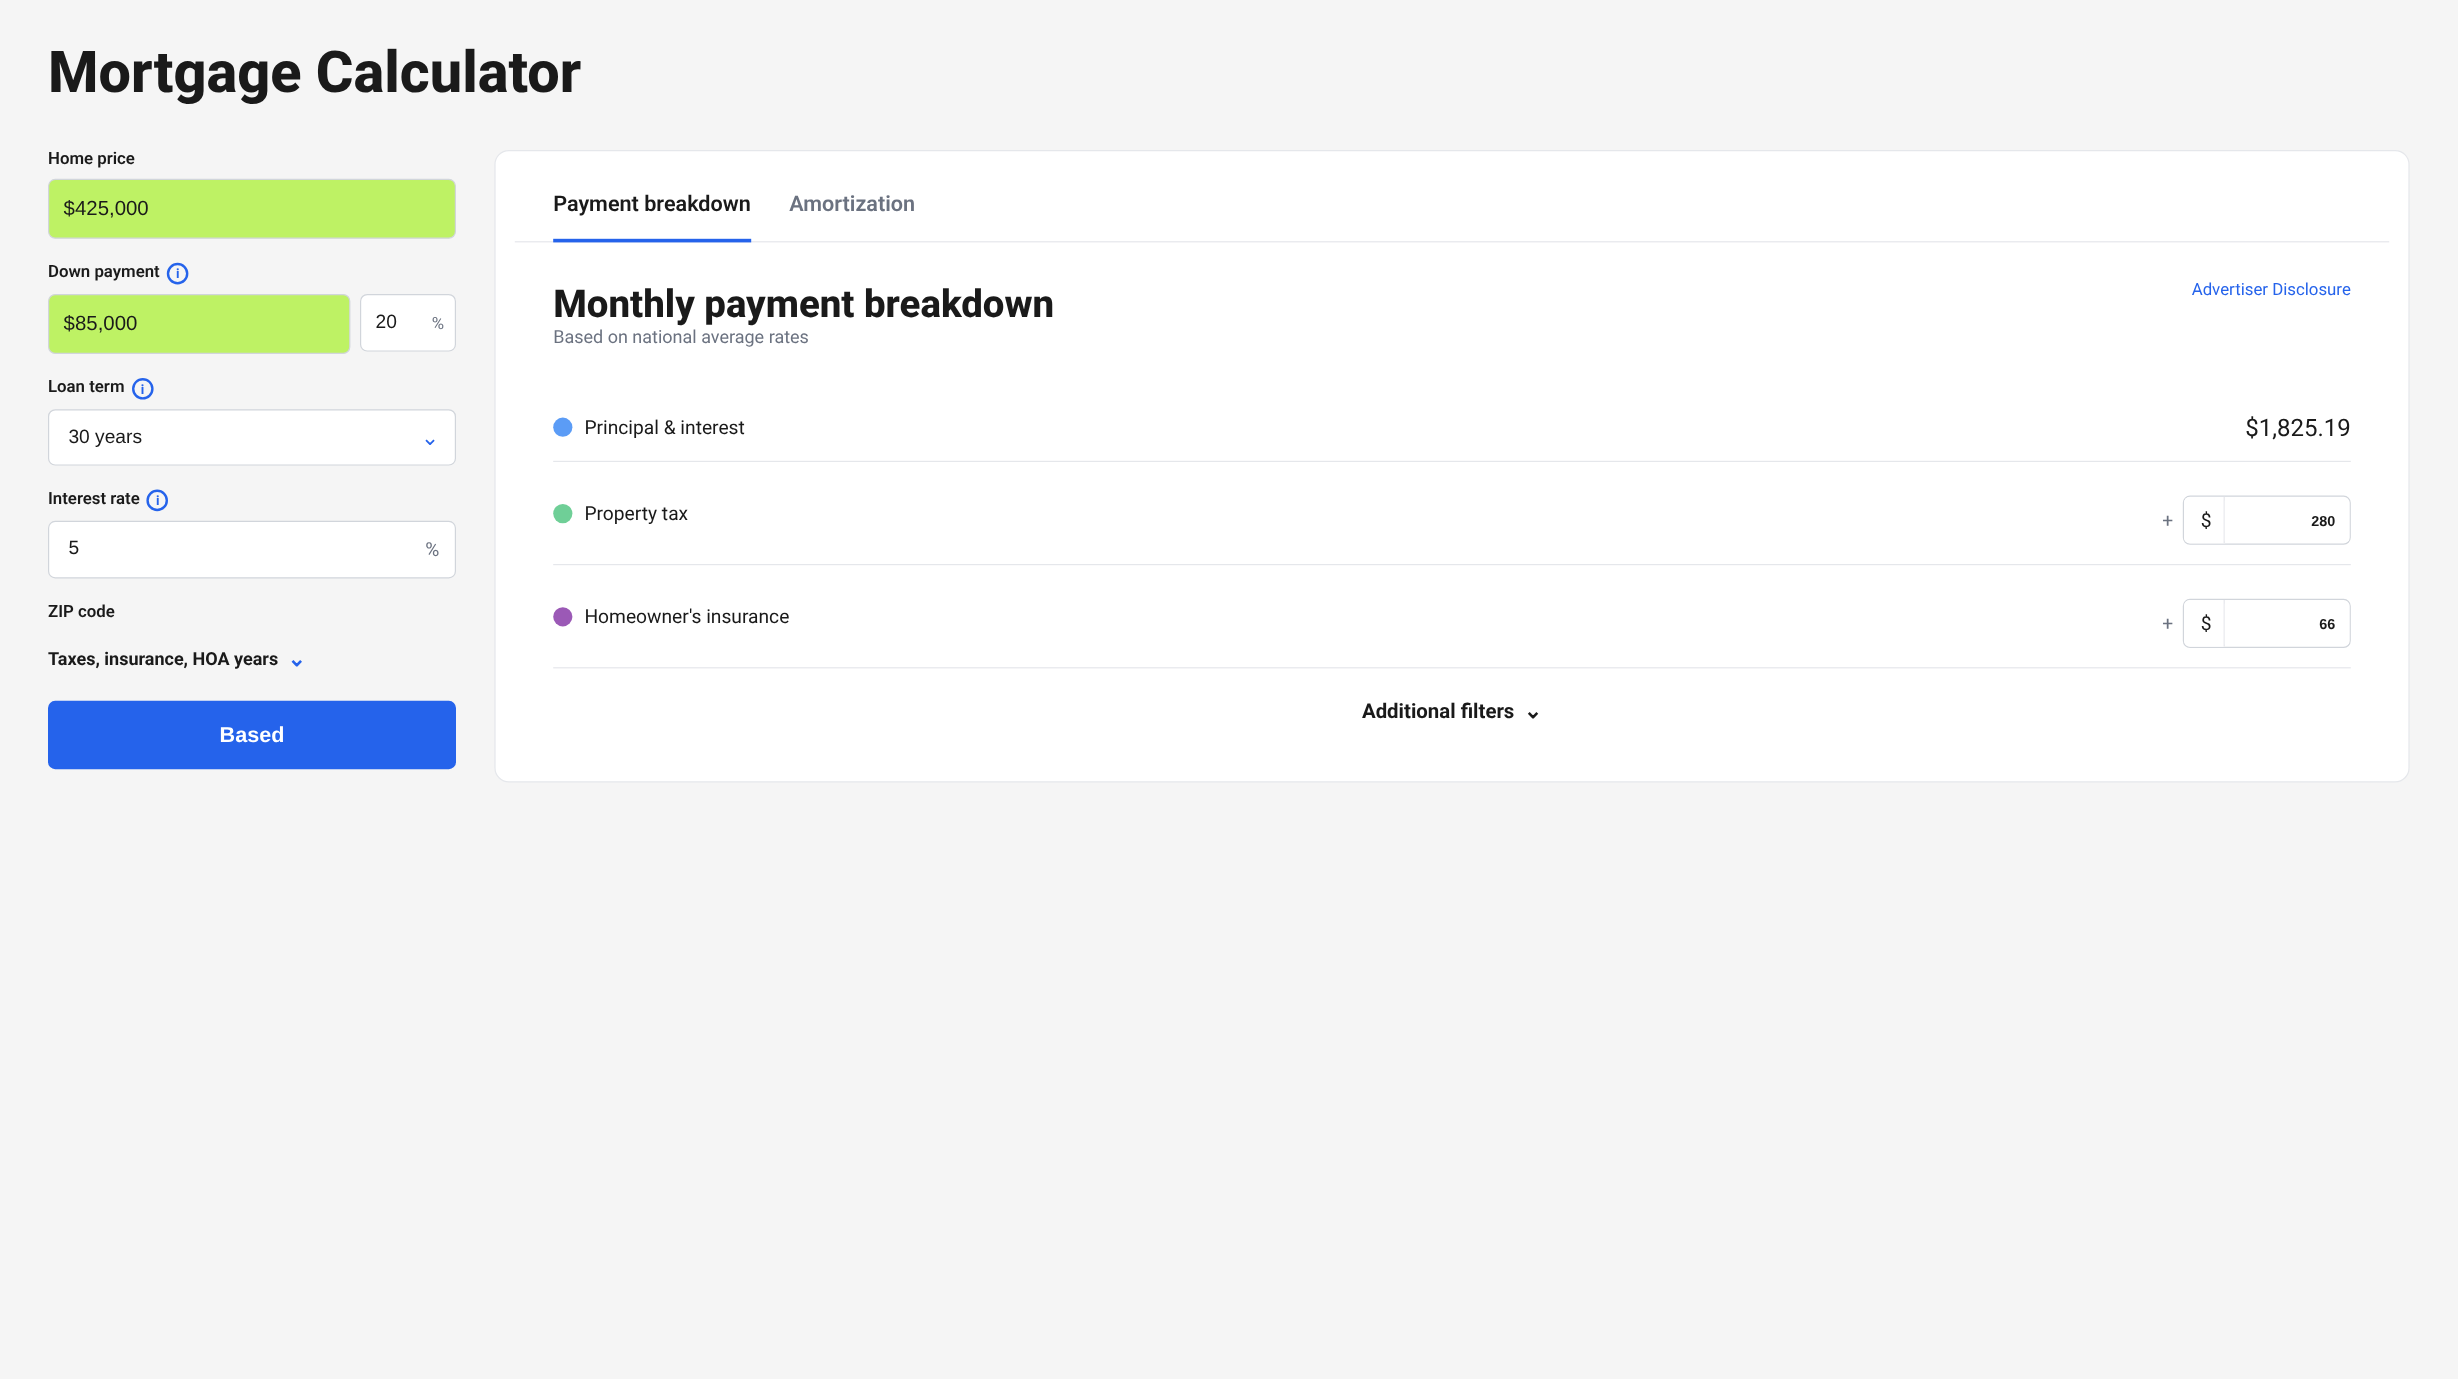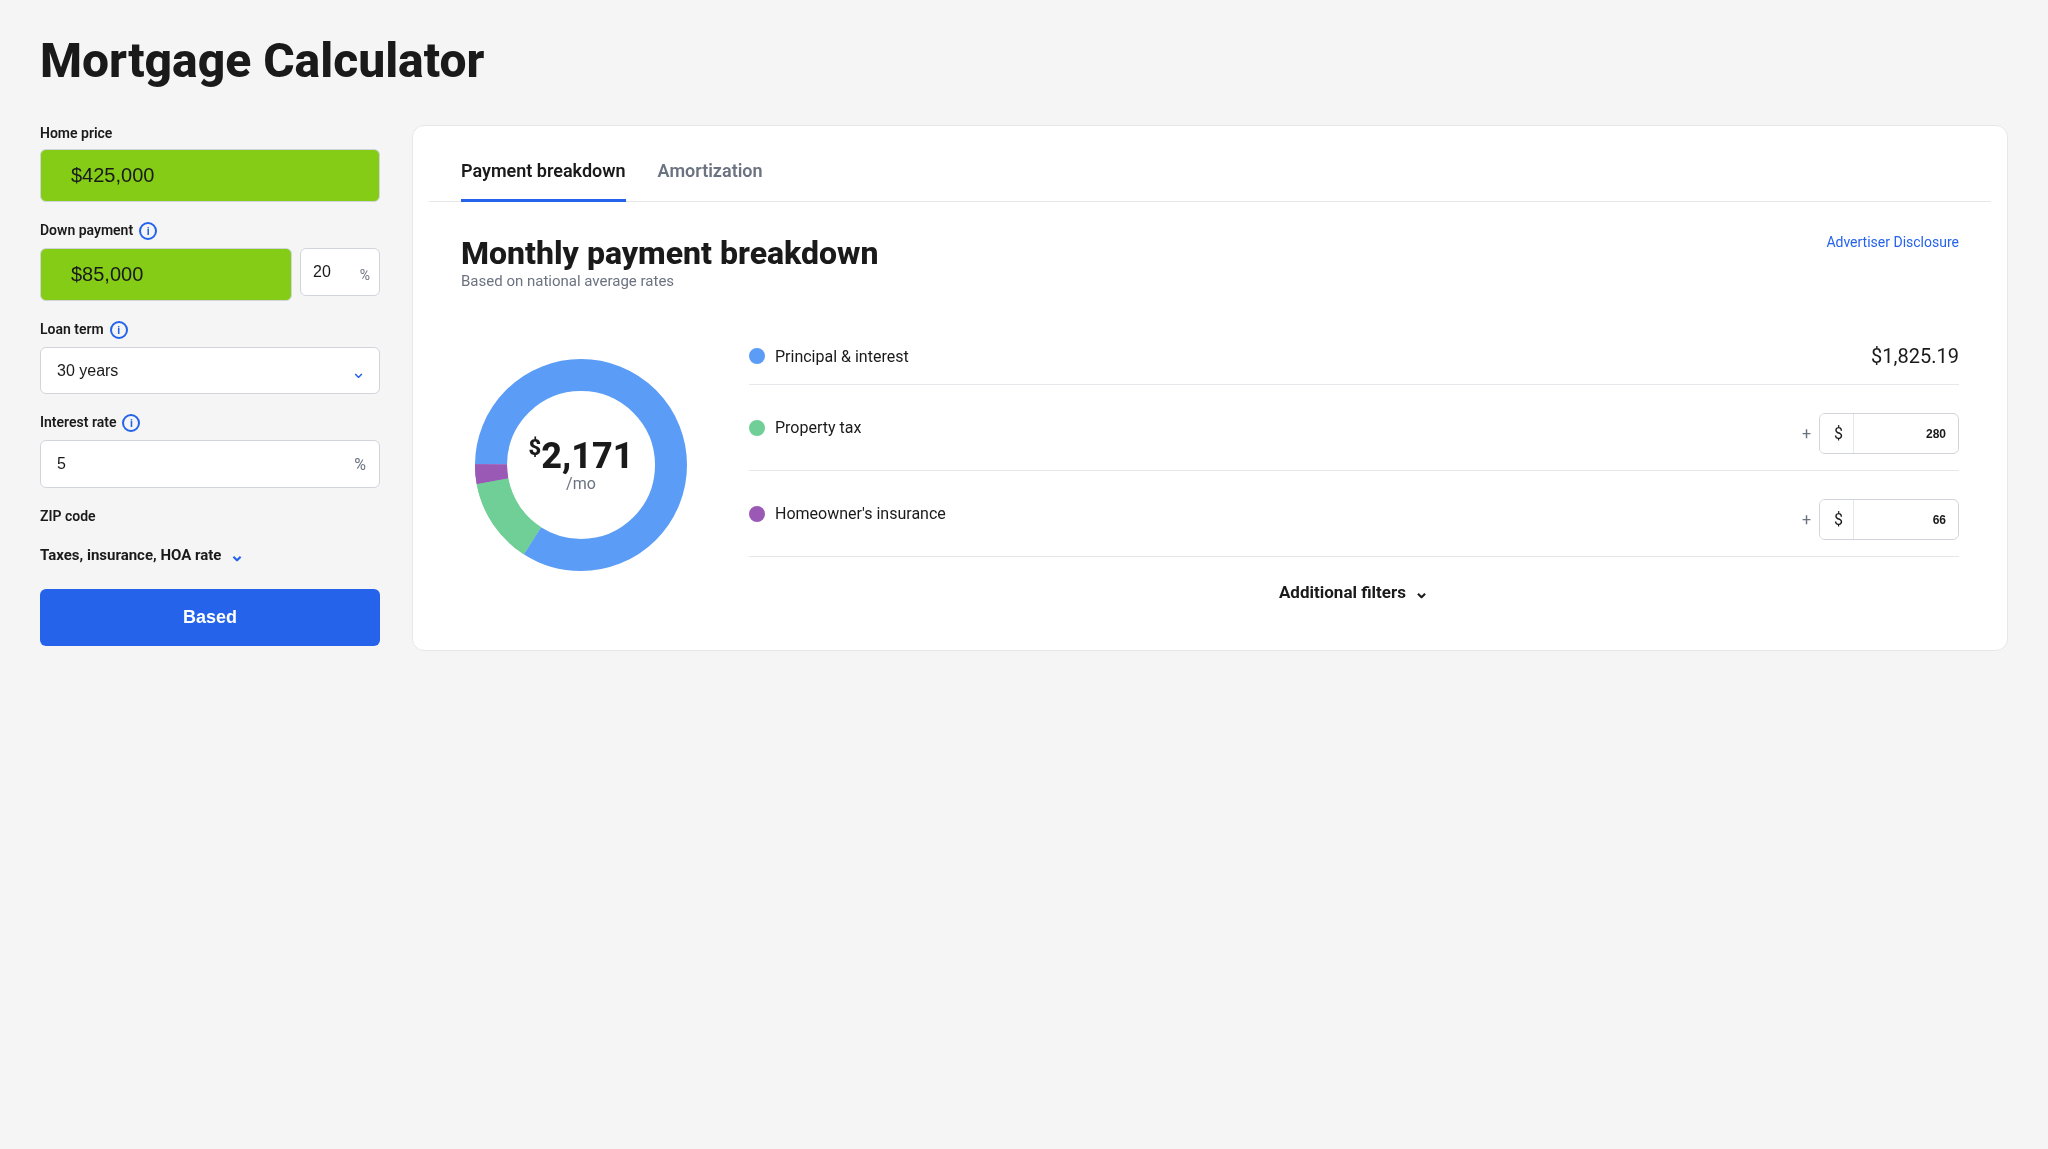--- a/index.html
+++ b/index.html
@@ -48,25 +48,25 @@
       font-size: 11px;
       color: #2563eb;
       font-weight: 700;
       cursor: pointer;
       flex-shrink: 0;
     }
     .input-field {
       width: 100%;
       border: 1.5px solid #d1d5db;
       border-radius: 6px;
-      padding: 14px 30px;
-      font-size: 20px;
+      padding: 14px 12px;
+      font-size: 17px;
       color: #1a1a1a;
       outline: none;
-      background: #84cc16;
+      background: #bef264;
     }
     .down-payment-row {
       display: flex;
       gap: 8px;
     }
     .down-payment-amount {
       flex: 1;
     }
     .pct-wrapper {
       position: relative;
@@ -397,21 +397,21 @@
       </div>
     </div>
 
     <div class="field-group">
       <div class="field-label">
         <span>ZIP code</span>
       </div>
     </div>
 
     <div class="taxes-toggle">
-      <span>Taxes, insurance, HOA rate</span>
+      <span>Taxes, insurance, HOA years</span>
       <span class="taxes-chevron">⌄</span>
     </div>
 
     <button class="update-btn">Based</button>
   </div>
 
   <div class="right-panel">
     <div class="tabs-bar">
       <div class="tab active">Payment breakdown</div>
       <div class="tab">Amortization</div>
@@ -421,36 +421,20 @@
       <div class="panel-header">
         <div>
           <div class="monthly-title">Monthly payment breakdown</div>
           <div class="subtitle">Based on national average rates</div>
         </div>
         <a class="advertiser-link">Advertiser Disclosure</a>
       </div>
 
       <div class="breakdown-body">
 
-        <div class="donut-wrapper">
-          <svg width="240" height="240" viewBox="0 0 240 240">
-
-            <circle cx="120" cy="120" r="90" fill="none" stroke="#5b9cf6" stroke-width="32" stroke-dasharray="475.01 90.48" stroke-dashoffset="141.37" transform="rotate(-90 120 120)"></circle>
-            <circle cx="120" cy="120" r="90" fill="none" stroke="#6fcf97" stroke-width="32" stroke-dasharray="73.51 491.98" stroke-dashoffset="141.37" transform="rotate(-90 120 120)" style="stroke-dashoffset: calc(141.37 - 475.01)"></circle>
-            <circle cx="120" cy="120" r="90" fill="none" stroke="#9b59b6" stroke-width="32" stroke-dasharray="16.96 548.53" transform="rotate(-90 120 120)" style="stroke-dashoffset: calc(141.37 - 548.52)"></circle>
-            <circle cx="120" cy="120" r="90" fill="none" stroke="#6fcf97" stroke-width="32" stroke-dasharray="73.51 491.98" stroke-dashoffset="-333.64" transform="rotate(-90 120 120)"></circle>
-            <circle cx="120" cy="120" r="90" fill="none" stroke="#9b59b6" stroke-width="32" stroke-dasharray="16.96 548.53" stroke-dashoffset="-407.15" transform="rotate(-90 120 120)"></circle>
-          </svg>
-          <div class="donut-center">
-            <div class="donut-amount">
-              <sup>$</sup><span>2,171</span>
-            </div>
-            <div class="donut-mo">/mo</div>
-          </div>
-        </div>
 
         <div class="legend-col">
 
           <div class="legend-item">
             <div class="legend-top">
               <div class="legend-label-group">
                 <div class="legend-dot" style="background:#5b9cf6;"></div>
                 <span class="legend-label">Principal &amp; interest</span>
               </div>
               <span class="legend-value">$1,825.19</span>

